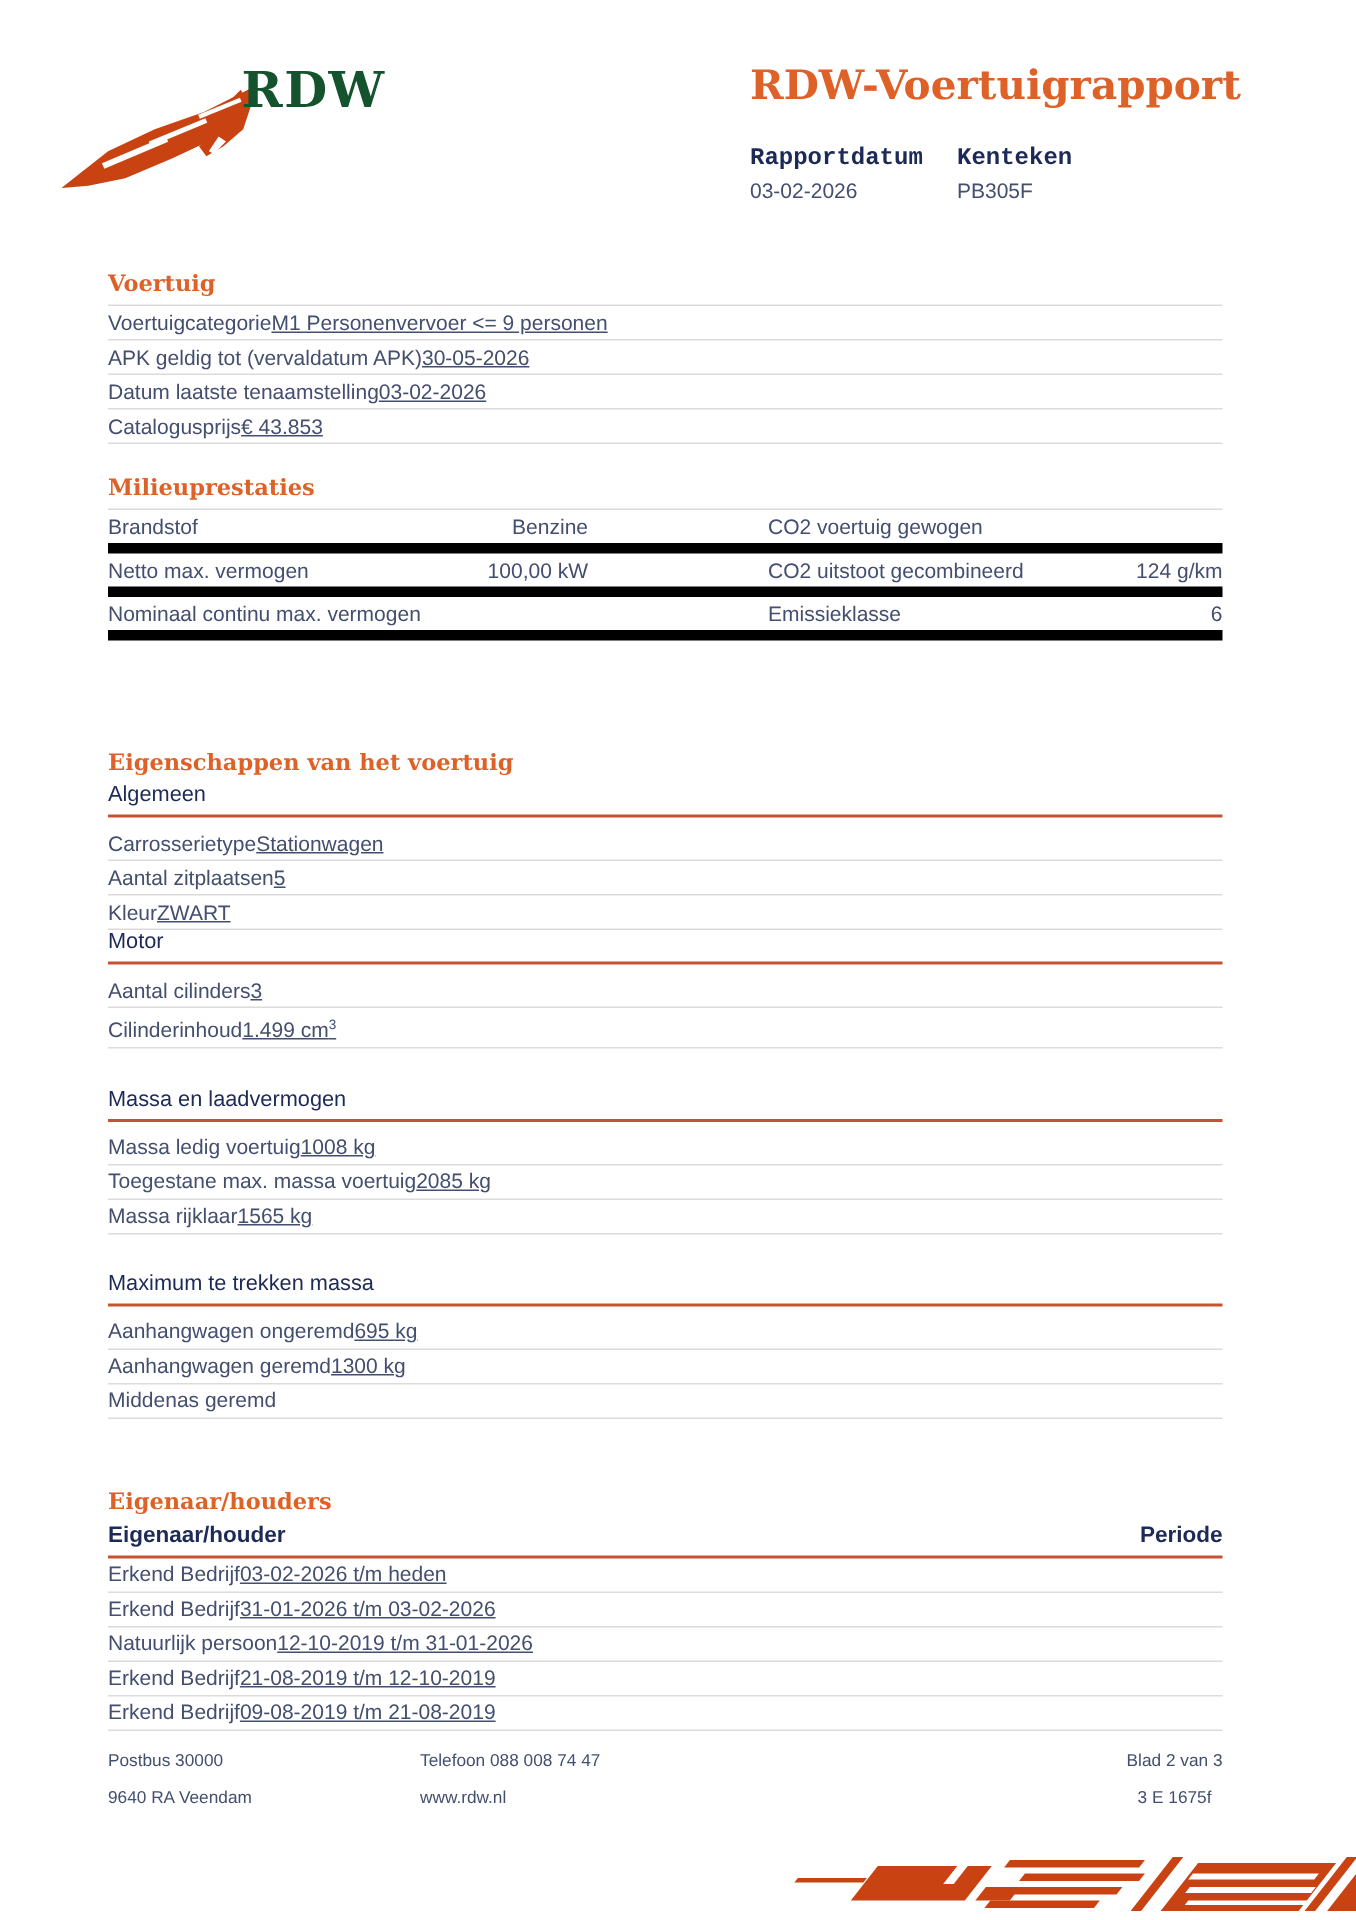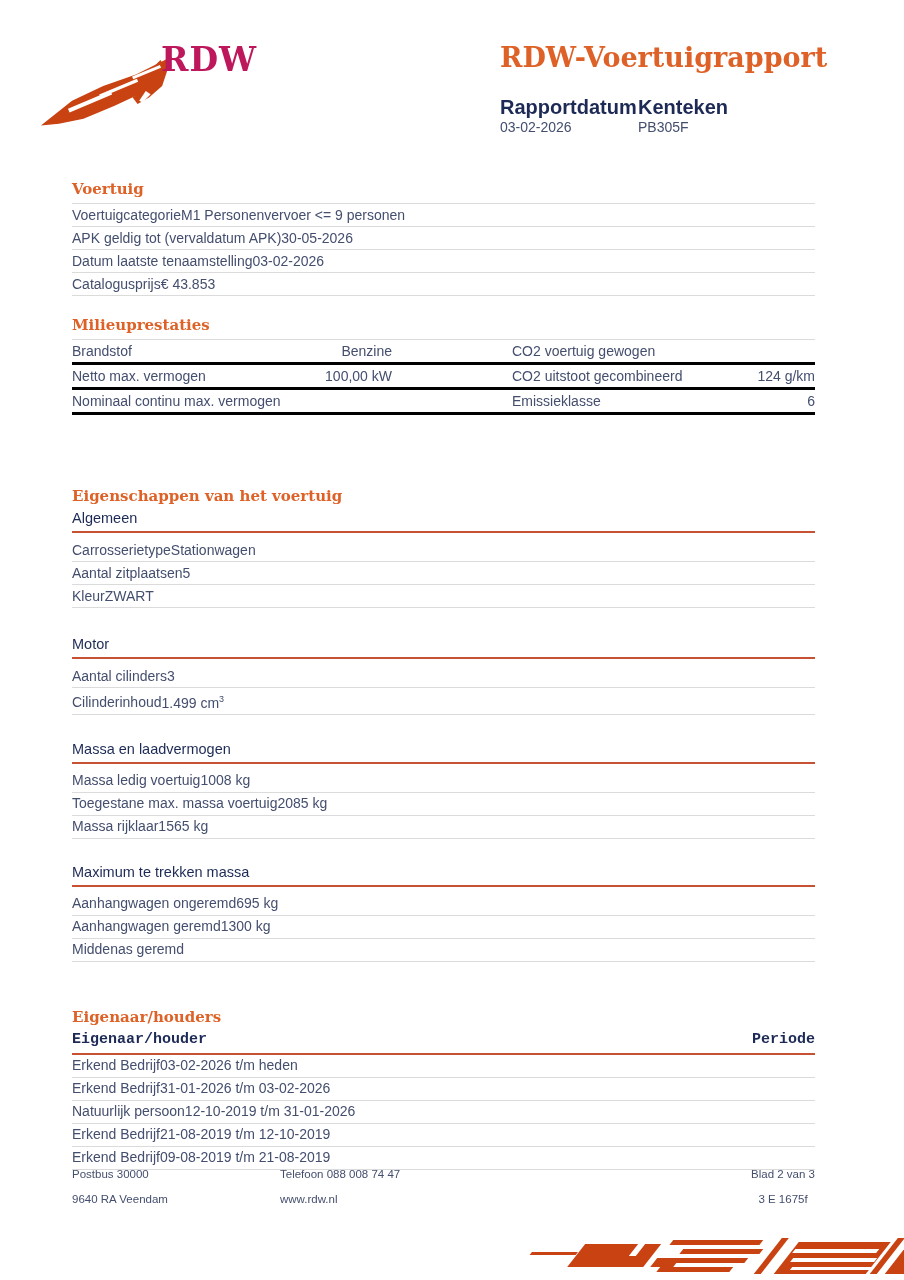--- a/index.html
+++ b/index.html
@@ -2,58 +2,58 @@
 <html><head>
 <meta charset="utf-8">
 <style>
   * { margin:0; padding:0; box-sizing:border-box; }
   html,body { width:904px; height:1280px; background:#ffffff; overflow:hidden; }
   body { font-family:"Liberation Sans", sans-serif; color:#444E6E; position:relative; }
 
   
   .logo-feather { position:absolute; left:36px; top:48px; width:172px; height:86px; }
   .logo-word { position:absolute; left:161px; top:40px; font-family:"DejaVu Serif", serif;
-               font-weight:bold; font-size:33px; color:#be185d; letter-spacing:1px; }
+               font-weight:bold; font-size:33px; color:#14532d; letter-spacing:1px; }
   .doc-title { position:absolute; left:500px; top:42px; font-family:"DejaVu Serif", serif;
                font-weight:bold; font-size:27px; color:#DE6227; }
-  .hdr-label { position:absolute; top:96px; font-family:Liberation Sans, sans-serif;
-               font-weight:bold; font-size:20px; color:#1D2A56; }
+  .hdr-label { position:absolute; top:96px; font-family:Liberation Mono, monospace;
+               font-weight:bold; font-size:16px; color:#1D2A56; }
   .hdr-value { position:absolute; top:119px; font-size:14px; color:#444E6E; }
   .pos-rapport { left:500px; } .pos-kenteken { left:638px; }
 
   
   .content { position:absolute; left:72px; top:180px; width:743px; }
 
   .sec-head { font-family:"DejaVu Serif", serif; font-weight:bold; font-size:15px;
               color:#DE6227; padding-bottom:5px; }
   .sub-head { font-weight:normal; font-size:14.5px; color:#1D2A56;
               padding-bottom:5px; border-bottom:2px solid #C75233; }
   .tbl { width:100%; }
   .tbl.topline { border-top:1px solid #DBDBDB; }
   .row { display:flex; justify-content:flex-start; align-items:baseline;
          font-size:14px; line-height:15px; padding:3.5px 0;
          border-bottom:1px solid #DBDBDB; min-height:22px; }
   .row .lbl { text-align:left; }
-  .row .val { text-align:right; white-space:nowrap; }
+  .row .val { text-align:right; white-space:nowrap;text-decoration:underline; }
   .gap-after-rule { margin-top:6px; }
 
   
   .row2 { display:flex; font-size:14px; line-height:15px; padding:3.5px 0;
-          border-bottom:3px solid #000000; min-height:22px; }
+          border-bottom:7px solid #000000; min-height:22px; }
   .row2 .half-l { width:320px; display:flex; justify-content:space-between; }
   .row2 .half-r { width:423px; display:flex; justify-content:space-between; padding-left:120px; }
 
   .m-milieu { margin-top:20px; }
   .m-eigenschappen { margin-top:72px; }
-  .m-motor { margin-top:28px; }
+  .m-motor { }
   .m-massa { margin-top:26px; }
   .m-trekken { margin-top:25px; }
   .m-eigenaren { margin-top:46px; }
 
-  .owner-head { display:flex; justify-content:space-between; font-family:Liberation Mono, monospace;
+  .owner-head { display:flex; justify-content:space-between; font-family:Liberation Sans, sans-serif;
                 font-weight:bold; font-size:15px; color:#1D2A56; padding-bottom:5px;
                 border-bottom:2px solid #C75233; }
 
   sup { font-size:9px; }
 
   
   .footer { position:absolute; left:72px; top:1168px; width:743px; font-size:11.5px; color:#444E6E; }
   .footer .fl { position:absolute; left:0; top:0; }
   .footer .fm { position:absolute; left:208px; top:0; }
   .footer .fr { position:absolute; right:0; top:0; text-align:center; }

